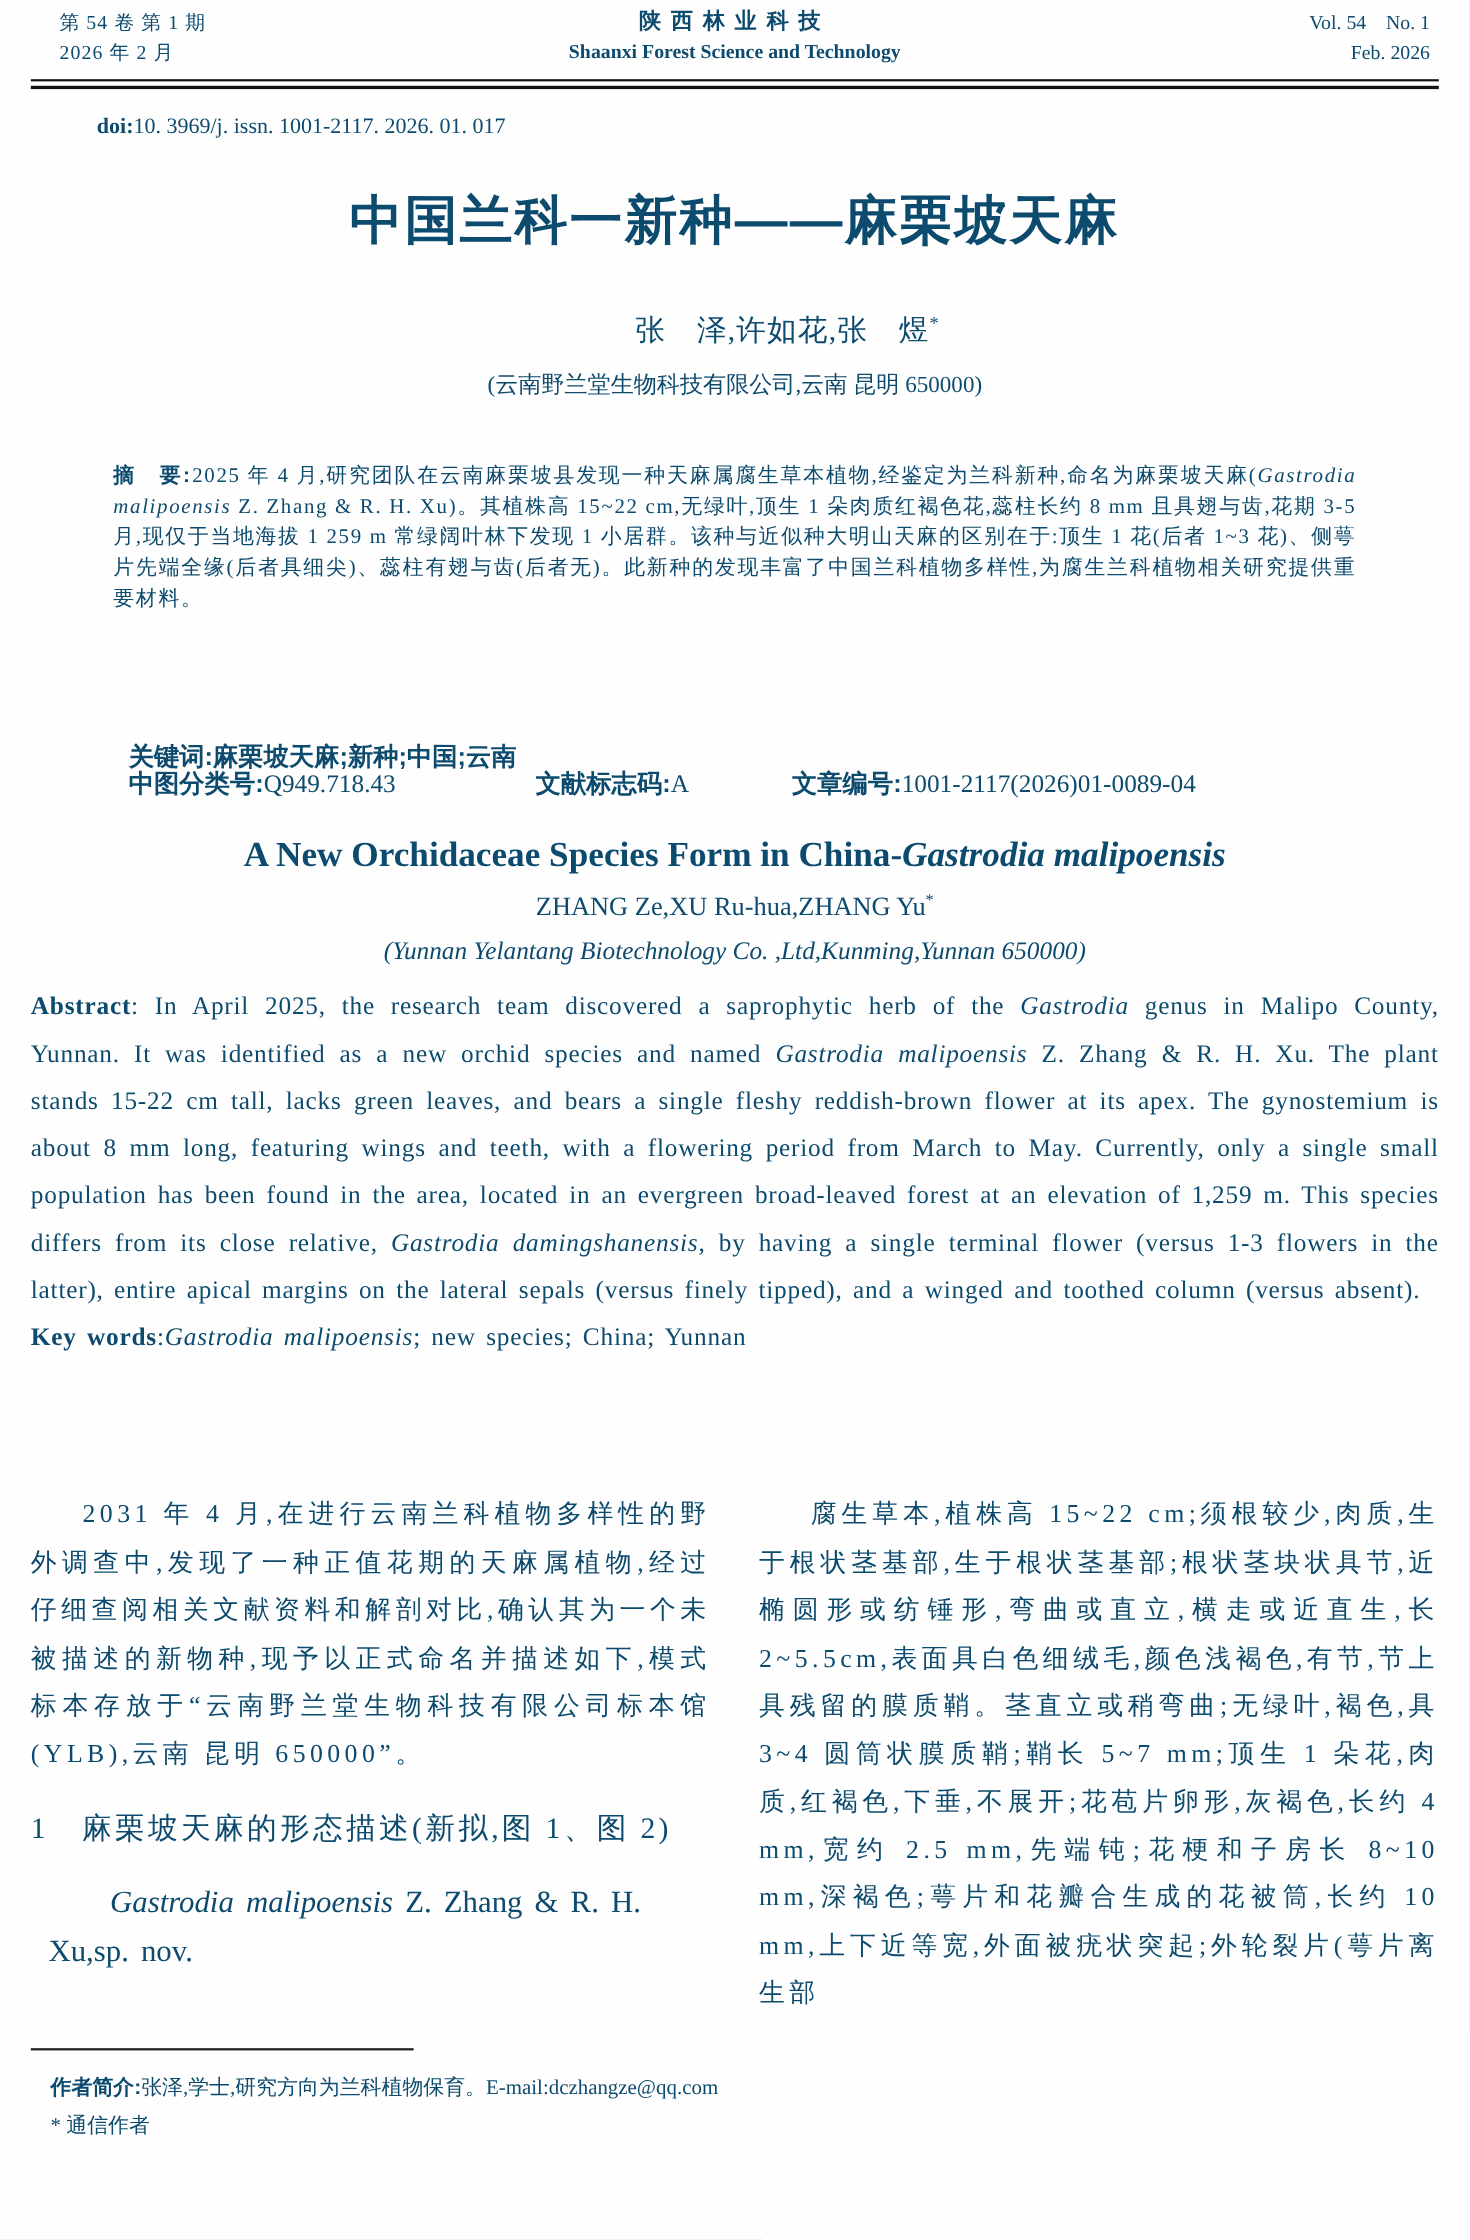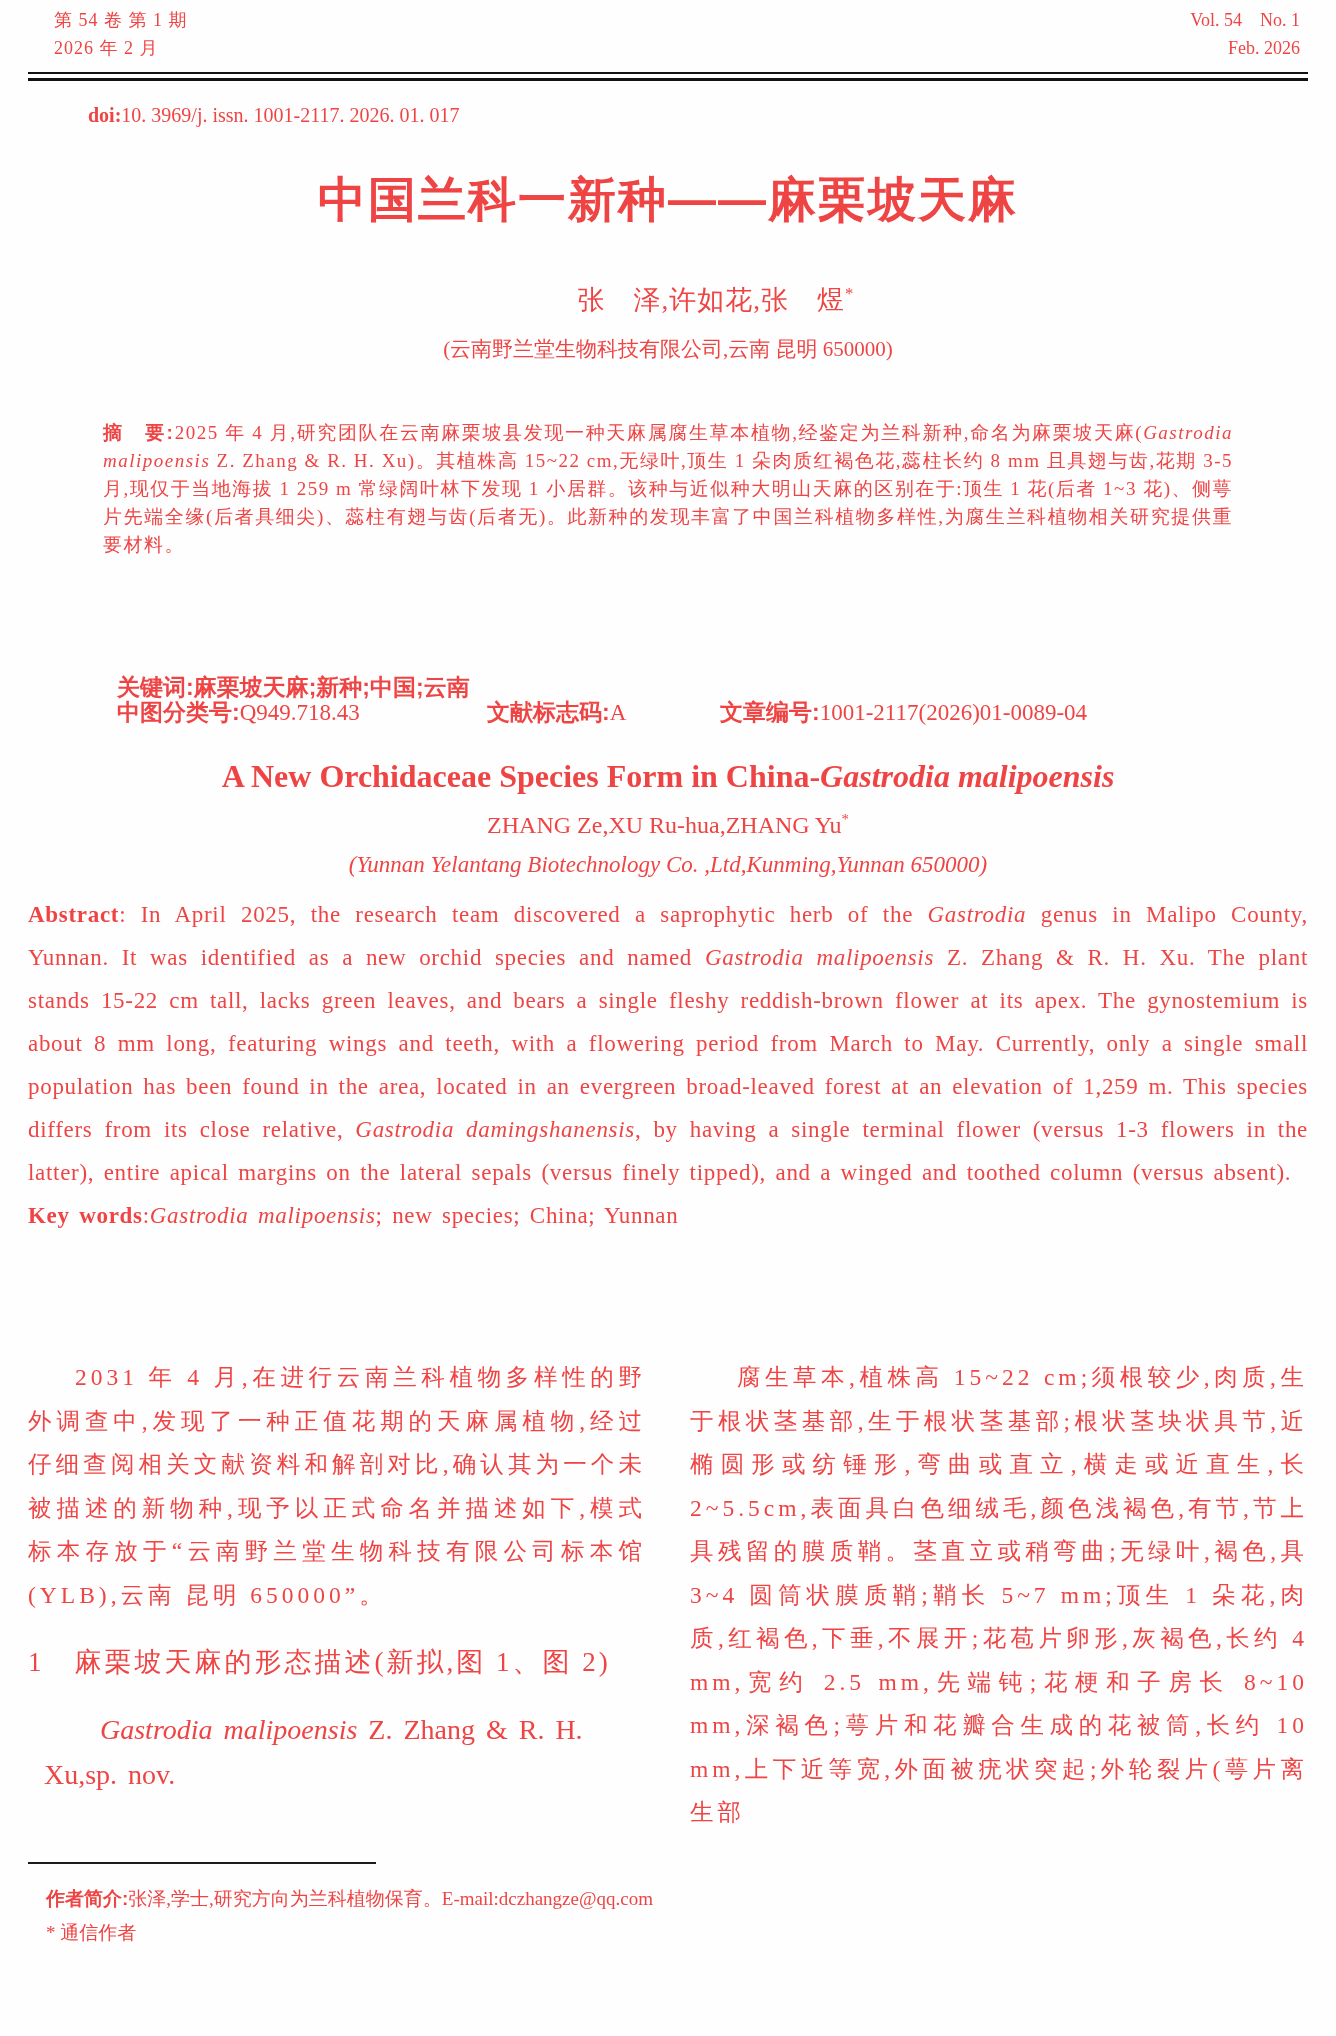--- a/index.html
+++ b/index.html
@@ -1,20 +1,20 @@
 <!DOCTYPE html>
 <html><head>
 <meta charset="utf-8">
 <style>
   html,body{margin:0;padding:0;background:#e8e8e8;}
   .page{
     position:relative;
     width:1336px;height:2036px;
     background:#fefefe;
-    color:#ef4444;
+    color:#0c4a6e;
     font-family:"Liberation Serif","DejaVu Serif",serif;
     overflow:hidden;
     margin:0 auto;
   }
   .abs{position:absolute;}
   .bold{font-weight:700;}
   .hei{font-family:"Liberation Sans","DejaVu Sans",sans-serif;}
   .center{left:0;width:100%;text-align:center;}
 
   
@@ -71,20 +71,24 @@
 </style>
 </head>
 <body>
 
 <div class="page">
 
   <div class="abs jh-left">
     <div>第 54 卷 第 1 期</div>
     <div>2026 年 2 月</div>
   </div>
+  <div class="abs jh-center">
+    <div class="jt-cn hei">陕西林业科技</div>
+    <div class="jt-en">Shaanxi Forest Science and Technology</div>
+  </div>
   <div class="abs jh-right">
     <div>Vol. 54　No. 1</div>
     <div>Feb. 2026</div>
   </div>
   <div class="abs double-rule"></div>
 
   <div class="abs doi-line">
     <span class="bold">doi:</span><span>10. 3969/j. issn. 1001-2117. 2026. 01. 017</span>
   </div>
 

